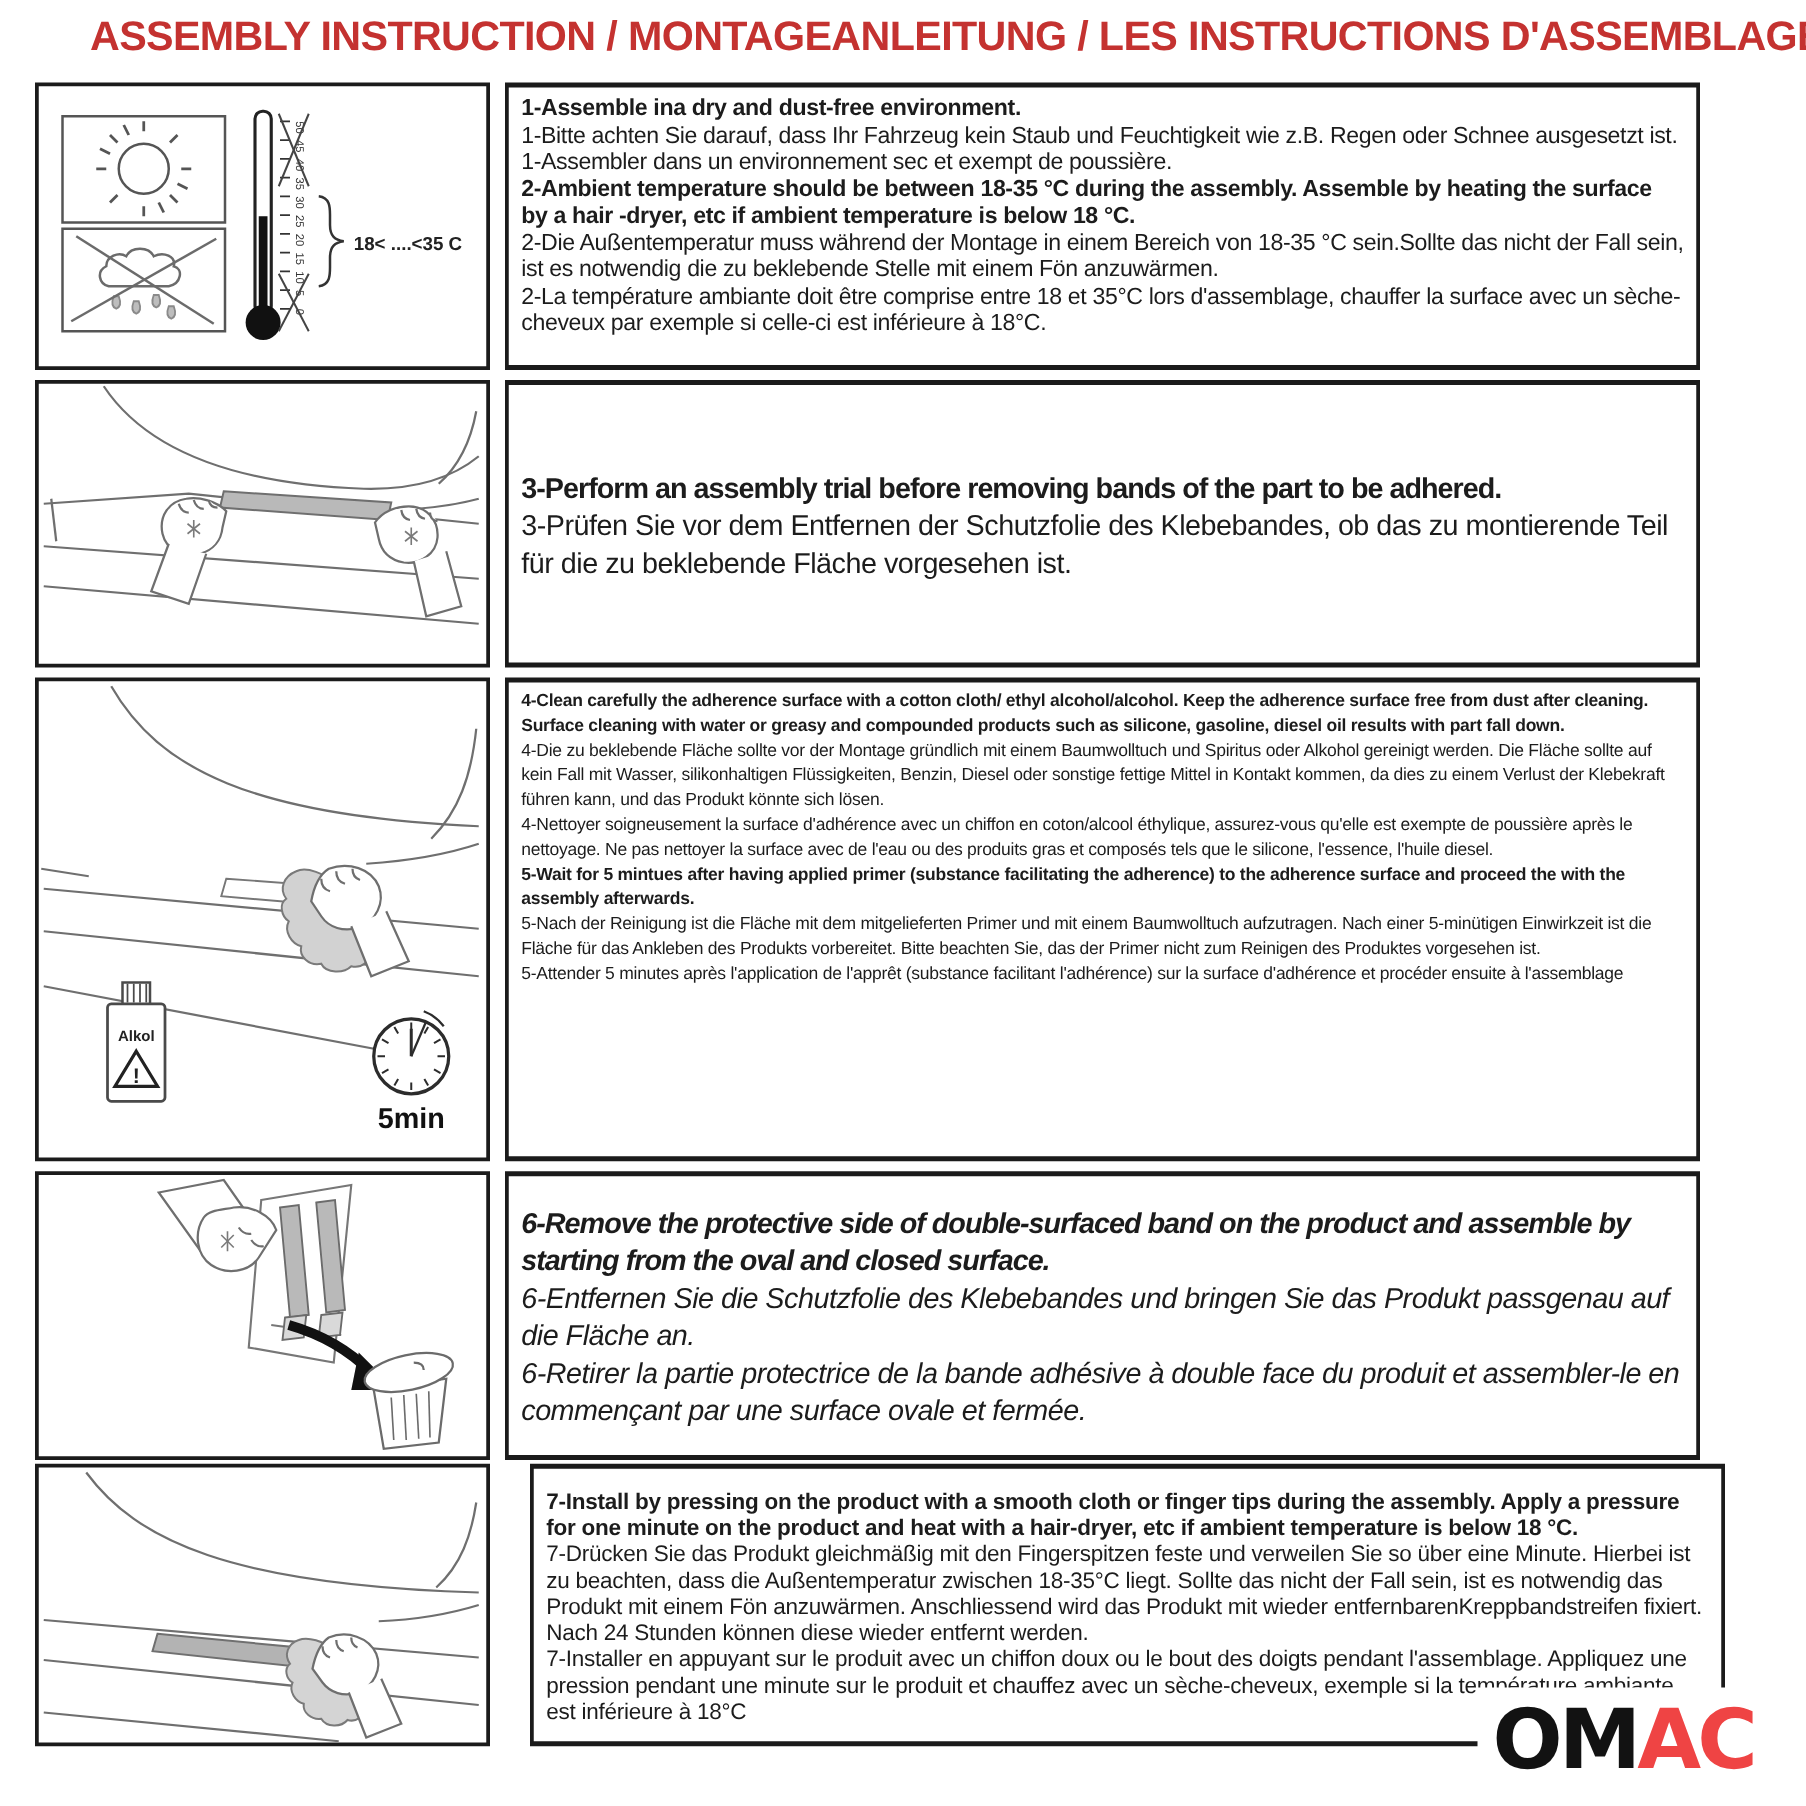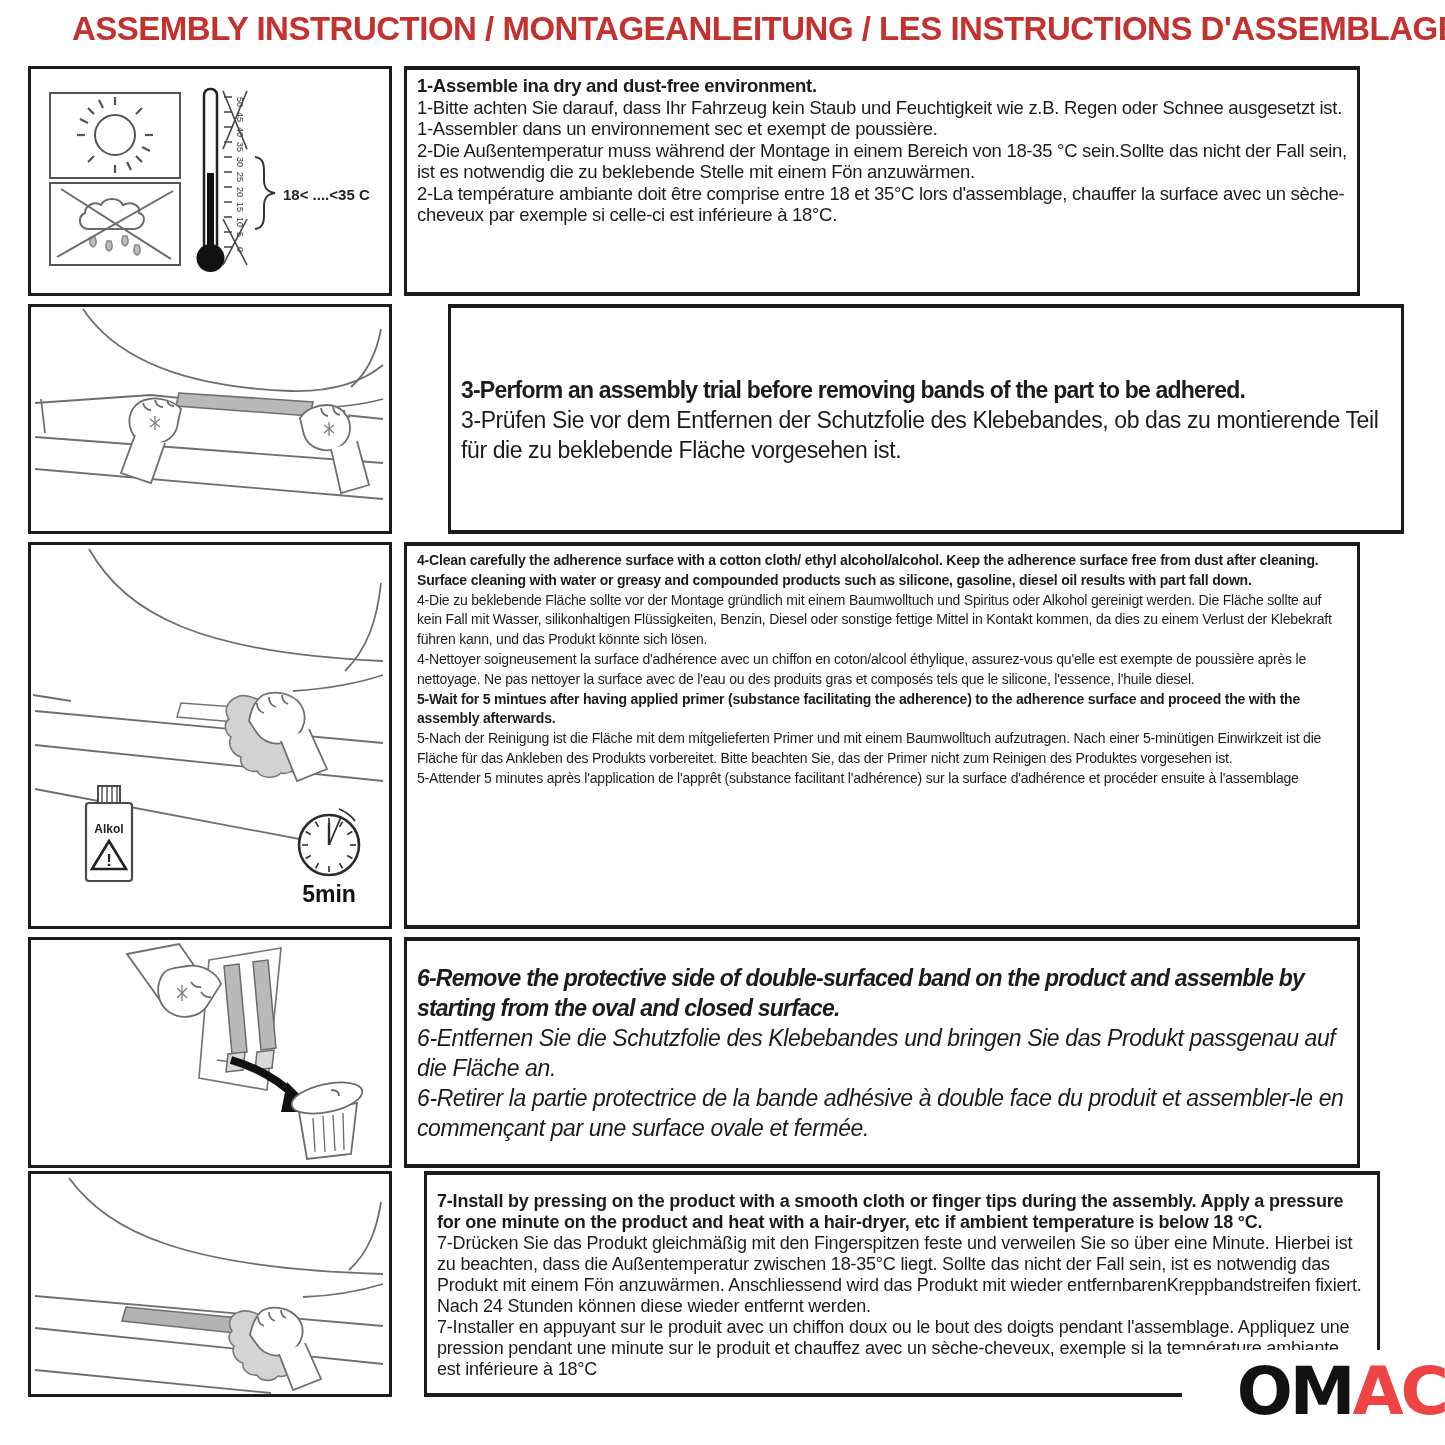--- a/index.html
+++ b/index.html
@@ -28,21 +28,21 @@
   .t-big{font-size:23px;line-height:30px;letter-spacing:-0.4px;}
   .t-big .b{letter-spacing:-0.8px;}
   .center{display:flex;flex-direction:column;justify-content:center;}
   .g14{margin-top:14px;}
   .g10{margin-top:10px;}
   .w965{max-width:965px;}
   svg{display:block;}
   svg text{font-family:"Liberation Sans",sans-serif;}
   .logo{
     position:absolute;left:1182px;top:1350px;width:252px;height:84px;
-    background:#fff;display:flex;align-items:center;justify-content:flex-end;
+    background:#fff;display:flex;align-items:center;
     padding-left:12px;
   }
   .logo span{
     font-family:"DejaVu Sans","Liberation Sans",sans-serif;
     font-weight:900;font-size:66px;line-height:66px;letter-spacing:-3px;
   }
   .logo .om{color:#121212;}
   .logo .ac{color:#ef4444;}
 </style>
 </head>
@@ -120,20 +120,21 @@
       </g>
       <path d="M224,88 c9,1 9,9 9,15 v8 c0,9 4,12 11,13 c-7,1 -11,4 -11,13 v8 c0,6 0,14 -9,15" fill="none" stroke="#333" stroke-width="2"></path>
       <text x="252" y="131" font-size="15" font-weight="bold" fill="#222">18&lt; ....&lt;35 C</text>
     </g>
   </svg>
 </div>
 <div class="textbox t-small" style="top:66px;height:230px;">
   <p class="b">1-Assemble ina dry and dust-free environment.</p>
   <p>1-Bitte achten Sie darauf, dass Ihr Fahrzeug kein Staub und Feuchtigkeit wie z.B. Regen oder Schnee ausgesetzt ist.</p>
   <p>1-Assembler dans un environnement sec et exempt de poussière.</p>
+  <p class="b g14">2-Ambient temperature should be between 18-35 °C  during the assembly. Assemble by heating the surface by a hair -dryer, etc if ambient temperature is below 18 °C.</p>
   <p>2-Die Außentemperatur muss während der Montage in einem Bereich von 18-35 °C  sein.Sollte das nicht der Fall sein, ist es notwendig die zu beklebende Stelle mit einem Fön anzuwärmen.</p>
   <p>2-La température ambiante doit être comprise entre 18 et 35°C lors d'assemblage, chauffer la surface avec un sèche-cheveux par exemple si celle-ci est inférieure à 18°C.</p>
 </div>
 
 <div class="imgbox" style="top:304px;height:230px;">
   <svg width="358" height="224" viewBox="0 0 358 224">
     <g stroke="#6f6f6f" stroke-width="1.8" fill="none">
       <path d="M52,2 C84,50 150,80 260,84 C300,85 330,76 352,58"></path>
       <path d="M350,22 C346,44 338,64 320,80"></path>
       <path d="M352,92 C330,98 300,101 272,101"></path>
@@ -162,21 +163,21 @@
         <path d="M302,100 q1,7 7,8"></path>
         <path d="M313,103 q0,6 6,7"></path>
       <g stroke="#7a7a7a" stroke-width="1.3">
         <line x1="293" y1="118" x2="303" y2="126"></line>
           <line x1="303" y1="118" x2="293" y2="126"></line>
           <line x1="298" y1="115" x2="298" y2="129"></line>
       </g>
     </g>
   </svg>
 </div>
-<div class="textbox t-big center" style="top:304px;height:230px;margin-left:44px;">
+<div class="textbox t-big center" style="top:304px;height:230px;">
   <p class="b">3-Perform an assembly trial before removing bands of the part to be adhered.</p>
   <p>3-Prüfen Sie vor dem Entfernen der Schutzfolie des Klebebandes, ob das zu montierende Teil für die zu beklebende Fläche vorgesehen ist.</p>
 </div>
 
 <div class="imgbox" style="top:542px;height:387px;">
   <svg width="358" height="381" viewBox="0 0 358 381">
     <g stroke="#6f6f6f" stroke-width="1.8" fill="none">
       <path d="M58,4 C96,70 170,108 352,116"></path>
       <path d="M350,38 C346,76 336,104 314,126"></path>
       <path d="M352,130 C322,140 292,144 262,146"></path>

